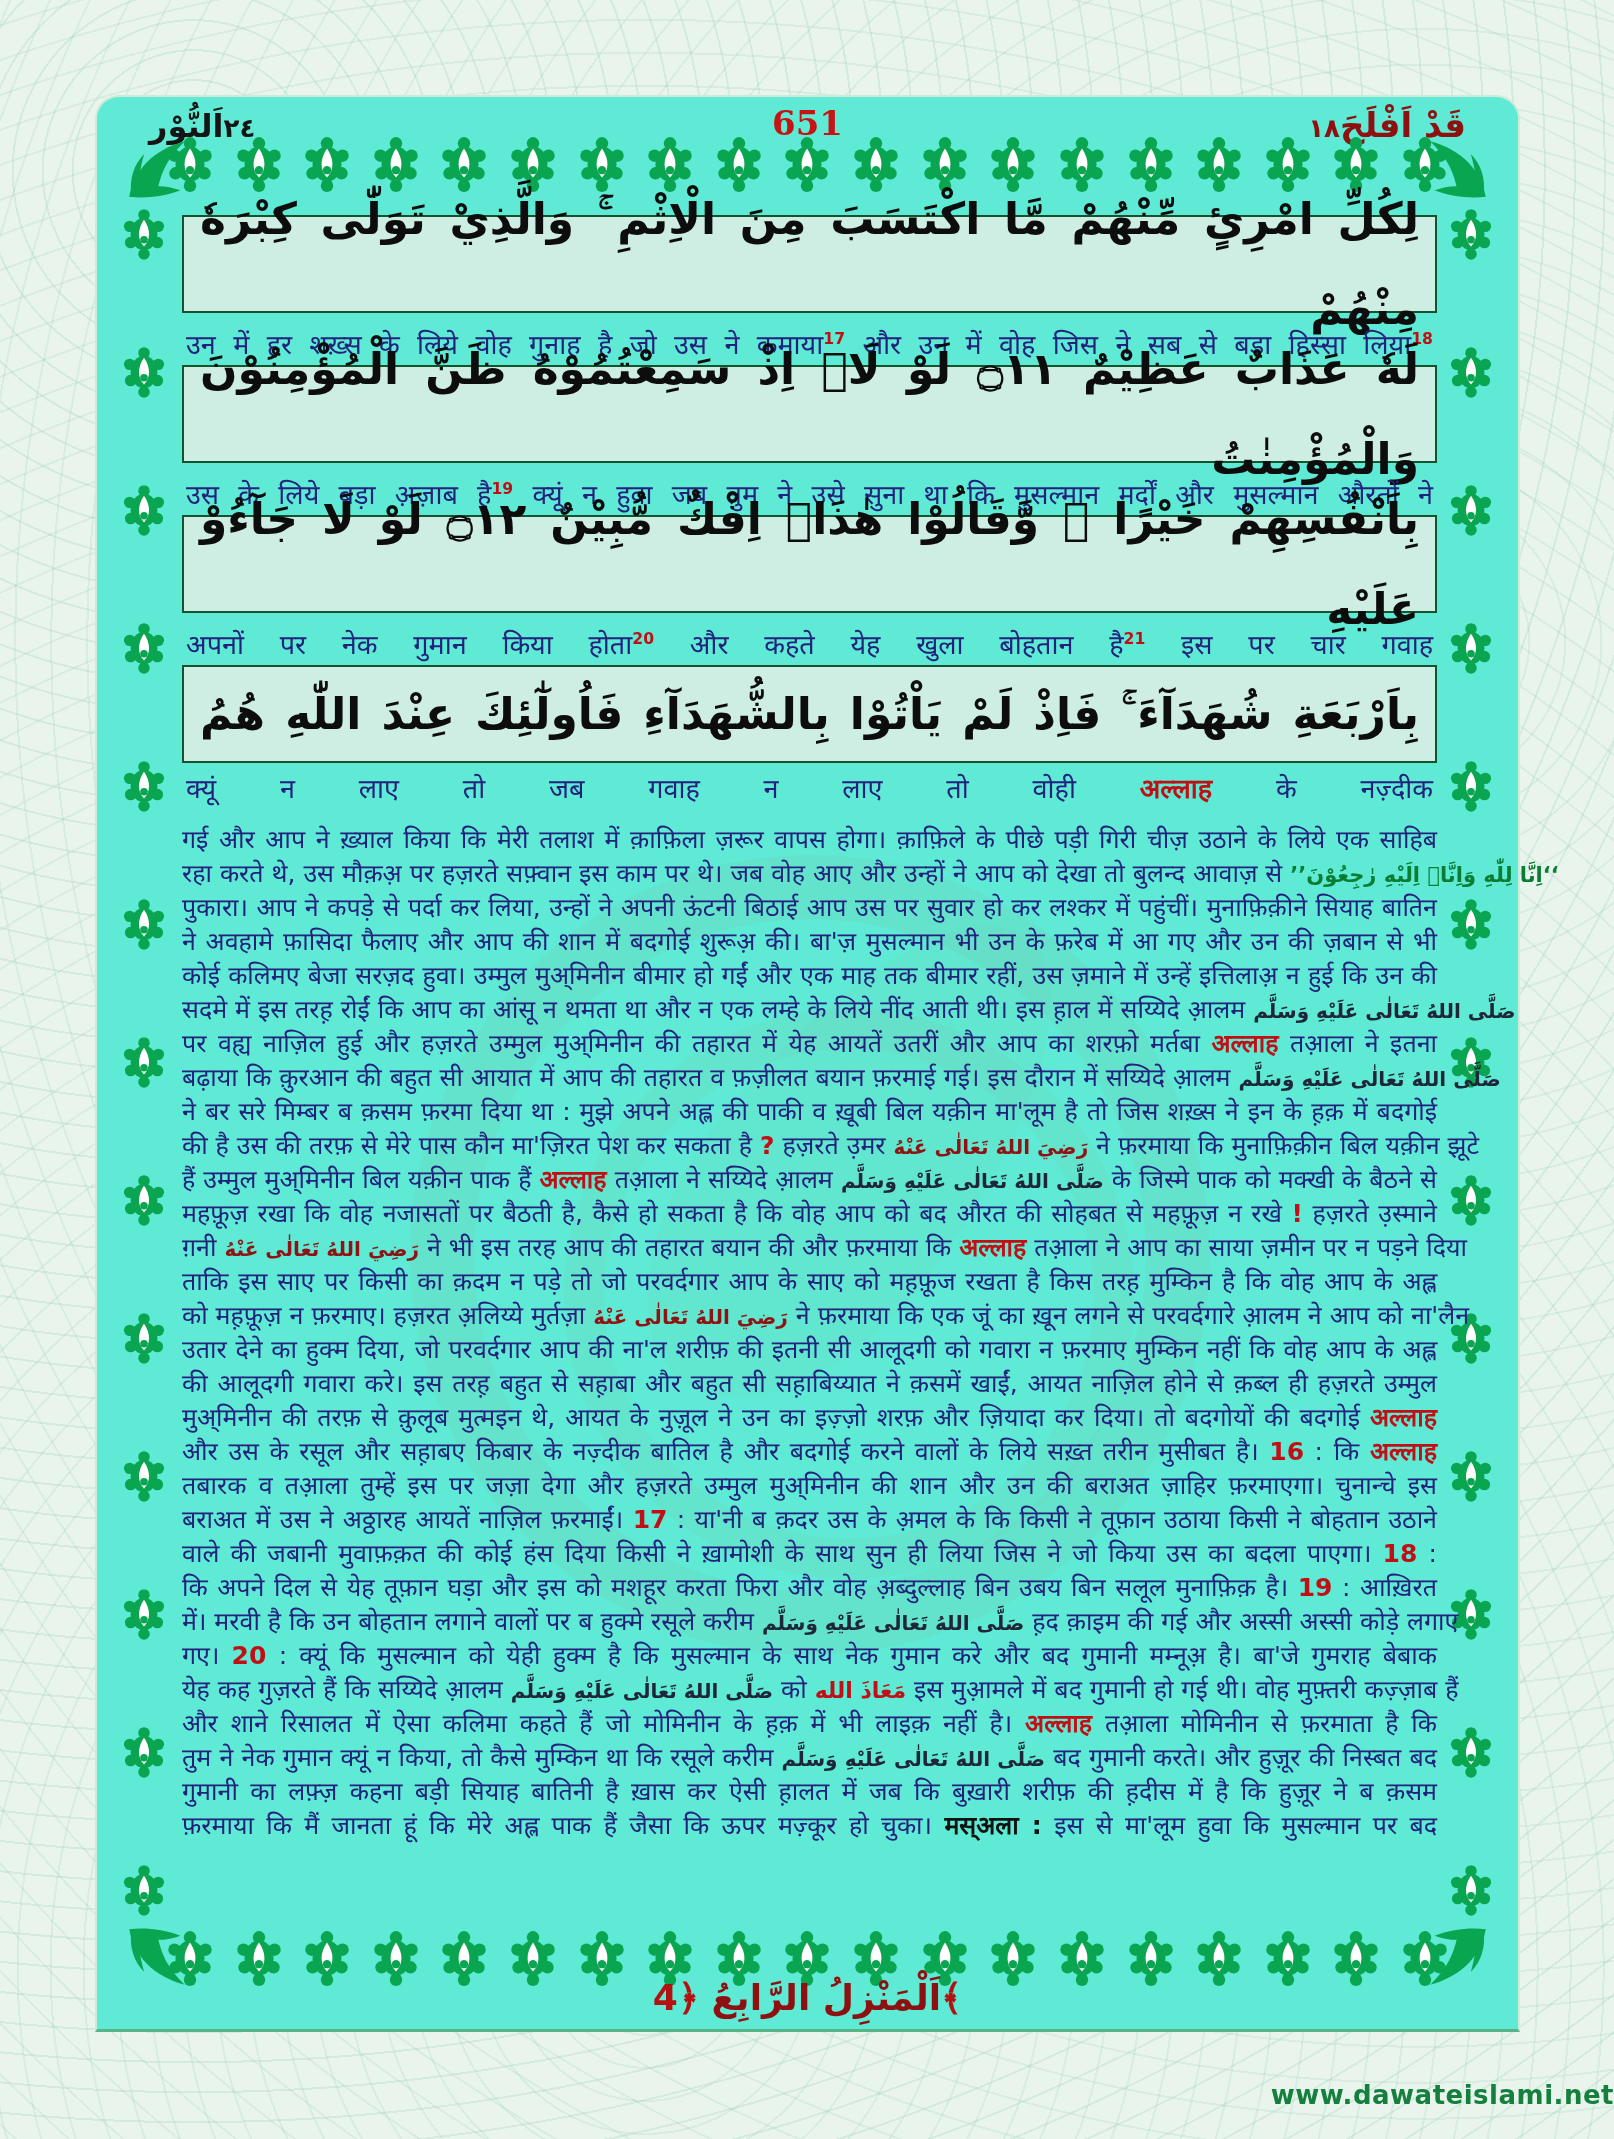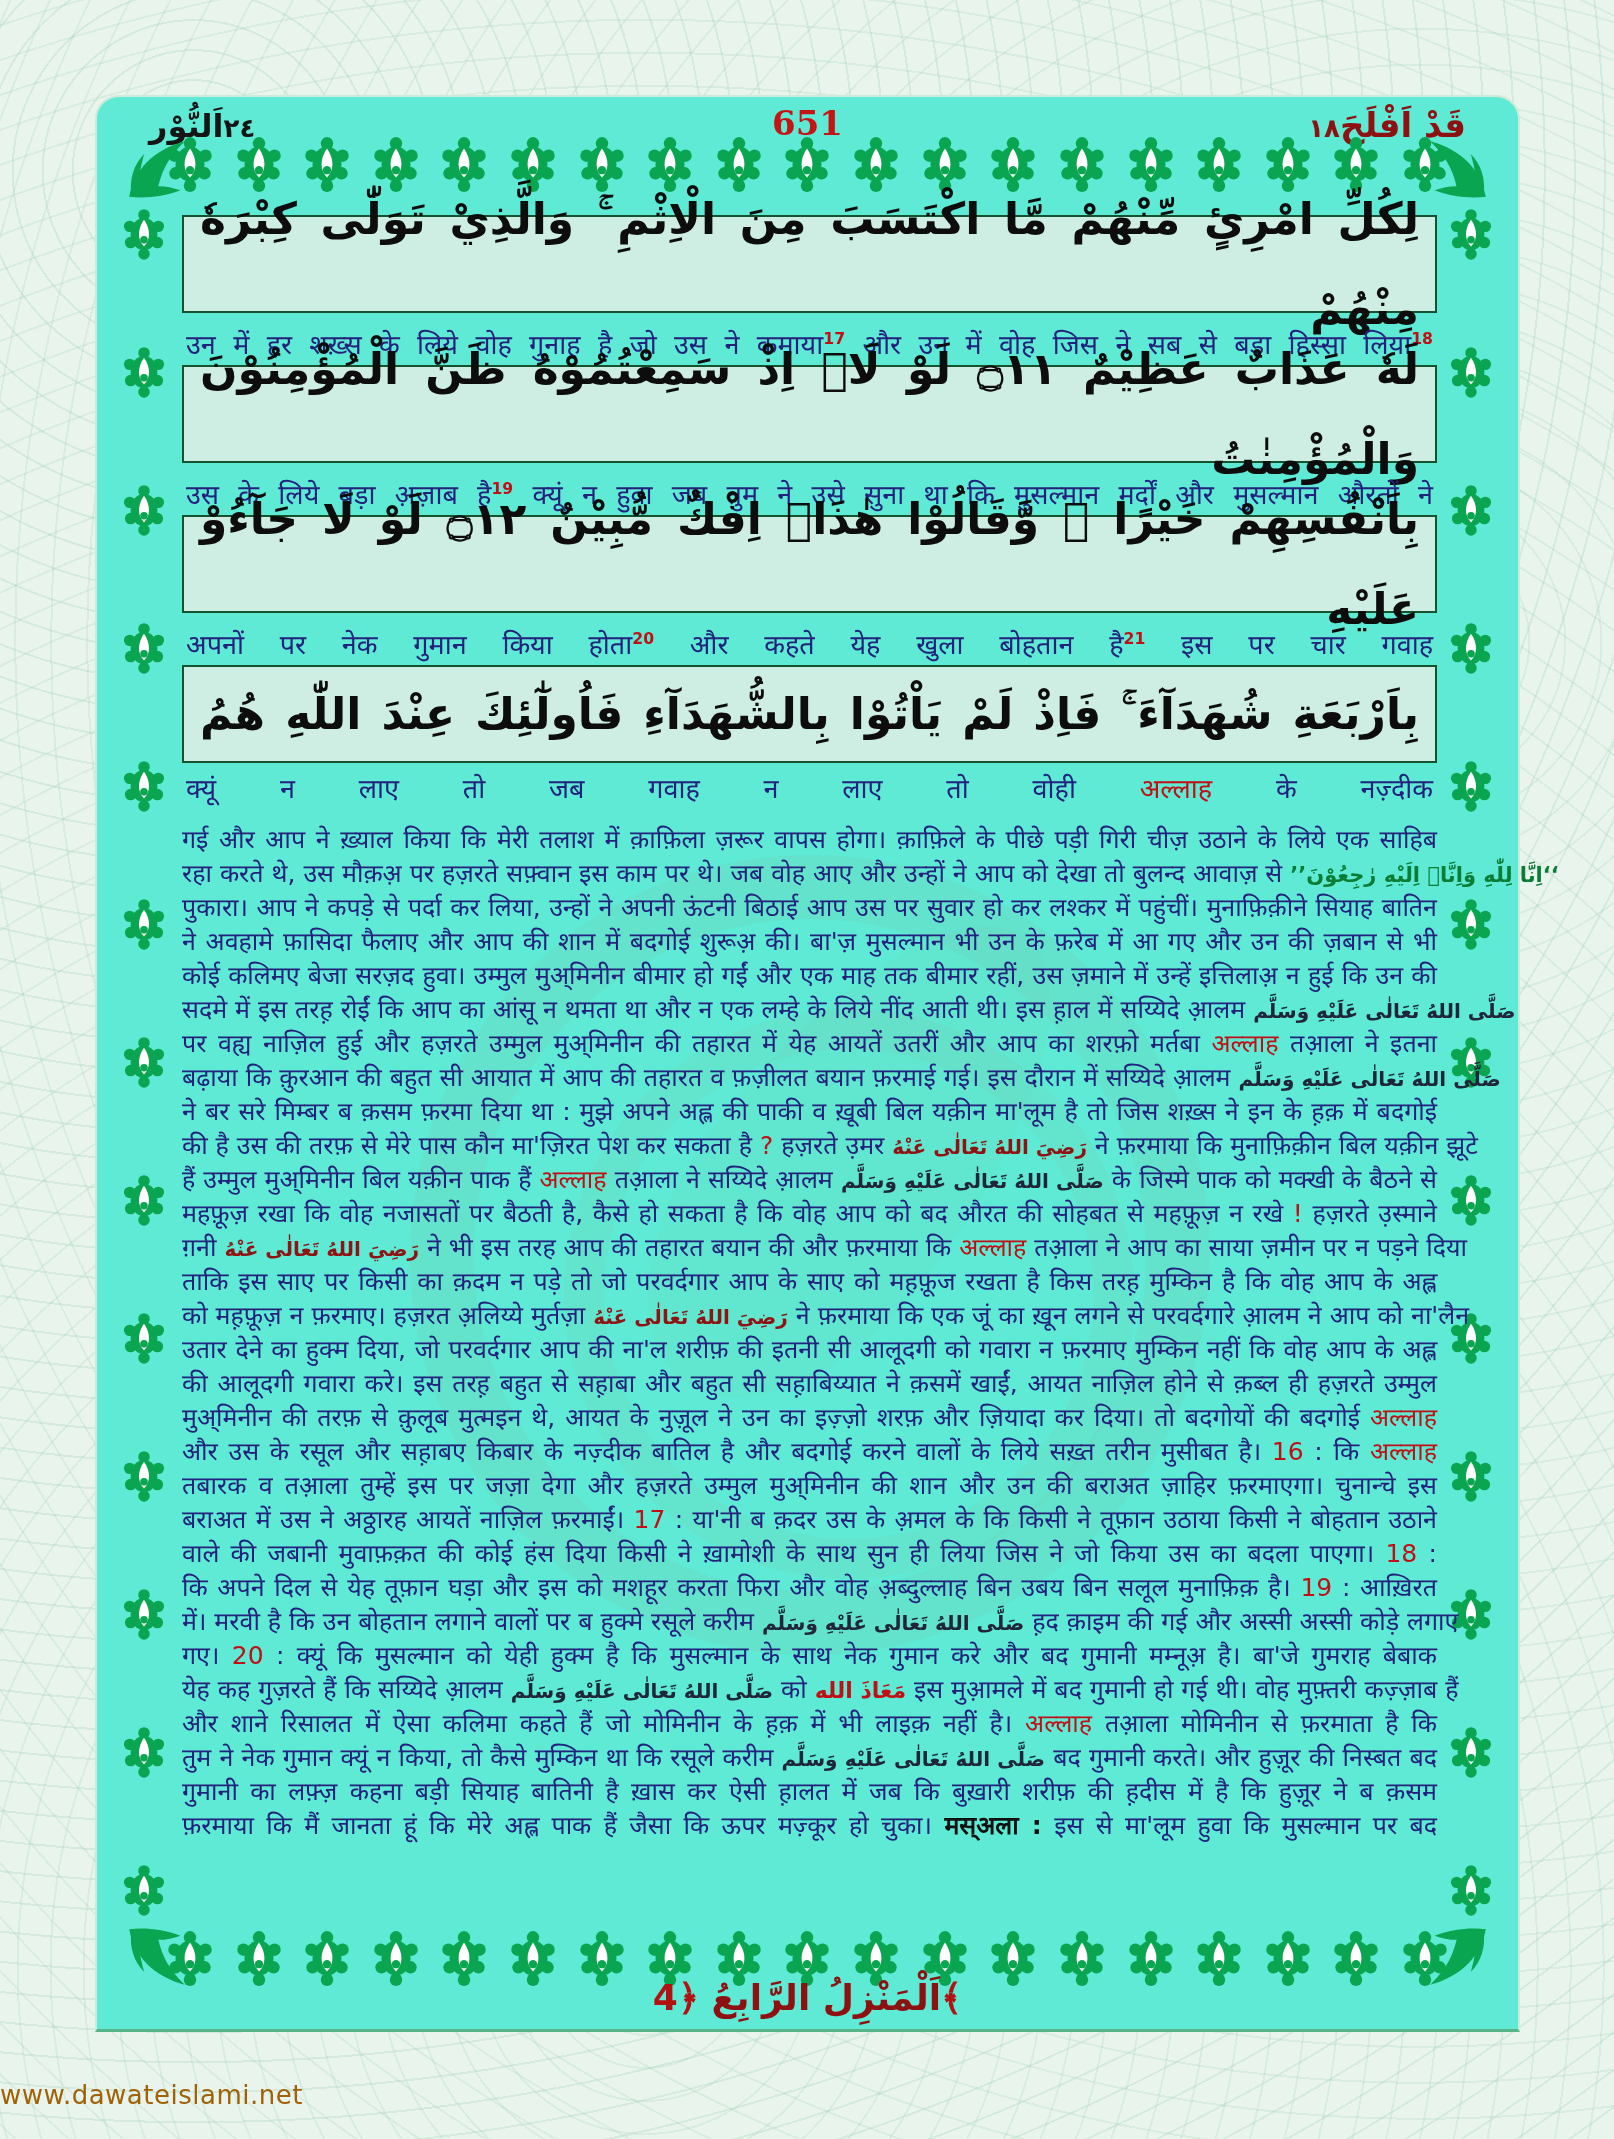--- a/index.html
+++ b/index.html
@@ -49,33 +49,33 @@
   .verse-panel{height:98px;border:2px solid #14532d;background:rgba(231,239,231,.82);
     box-sizing:border-box;margin-bottom:4px;display:flex;align-items:center;}
   .verse-ar{width:100%;direction:rtl;text-align:justify;text-align-last:justify;
     font-size:44px;font-weight:bold;color:#0d0d0d;line-height:90px;padding:0 16px;box-sizing:border-box;}
   .trans-line{height:44px;line-height:44px;margin-bottom:4px;color:#22227d;font-size:27px;
     text-align:justify;text-align-last:justify;padding:0 4px;}
   .prose{margin-top:12px;}
   .prose-line{color:#22227d;font-size:25px;line-height:34px;height:34px;
     text-align:justify;text-align-last:justify;white-space:nowrap;}
   .seg.n{color:#22227d;}
-  .seg.r{color:#c01015;font-weight:normal;}
+  .seg.r{color:#c01015;font-weight:bold;}
   .seg.k{color:#111;font-weight:bold;}
   .seg.g{color:#0a7d35;font-weight:bold;font-size:.84em;}
   .seg.m{color:#8e1313;font-weight:bold;font-size:.8em;}
   .seg.d{color:#20263a;font-weight:bold;font-size:.8em;}
   .seg.ra{color:#c01015;font-weight:bold;font-size:.88em;}
   sup.s{color:#c01015;font-weight:bold;font-size:.58em;}
   
   .manzil{position:absolute;left:0;right:0;top:1880px;text-align:center;
     font-size:36px;font-weight:bold;color:#8e1111;}
   .manzil .mnum{color:#b31212;}
-  .site-url{position:absolute;left:0;right:0;top:2080px;text-align:left;
-    font-size:26px;color:#a16207;letter-spacing:.5px;}
+  .site-url{position:absolute;left:0;right:0;top:2080px;text-align:right;
+    font-size:26px;color:#15803d;letter-spacing:.5px;font-weight:bold;}
 </style>
 </head>
 <body>
 
 <div class="sheet">
 
   <div class="hdr">
     <div class="hdr-left"><span class="num">٢٤</span><span>اَلنُّوْر</span></div>
     <div class="hdr-center">651</div>
     <div class="hdr-right"><span>قَدْ اَفْلَحَ</span><span class="num">١٨</span></div>

